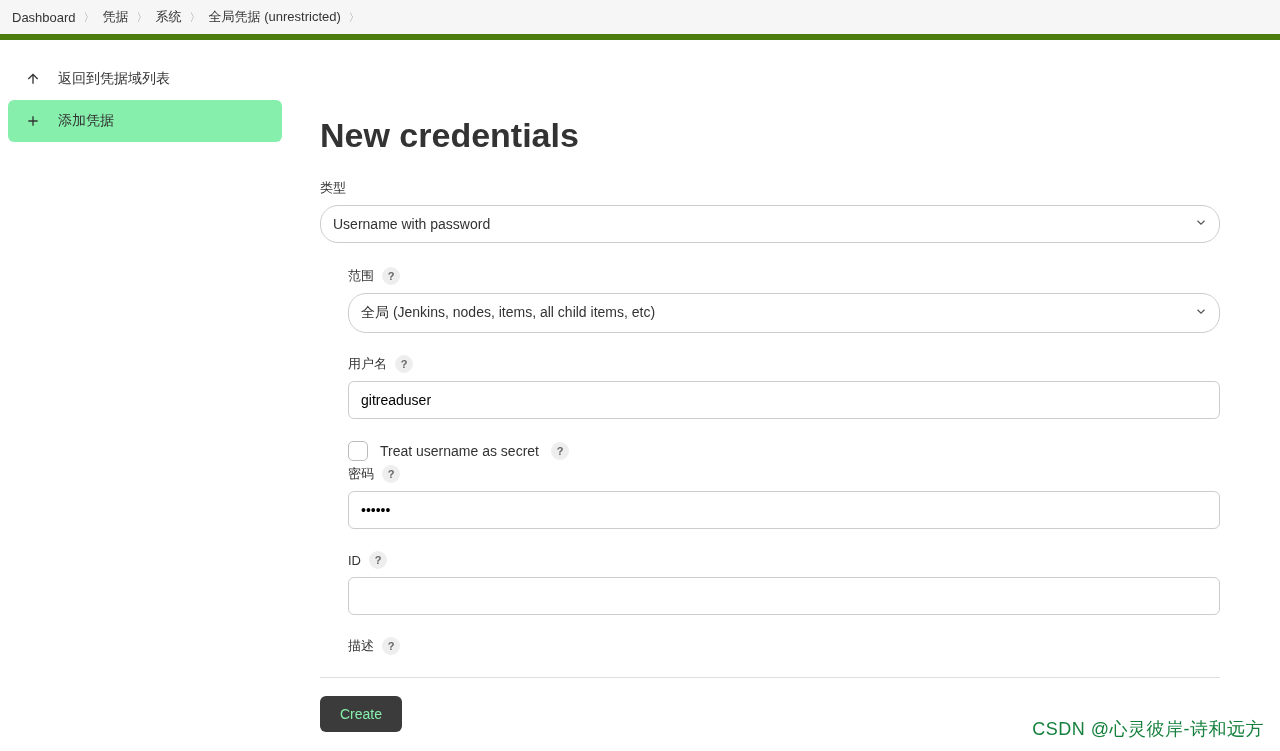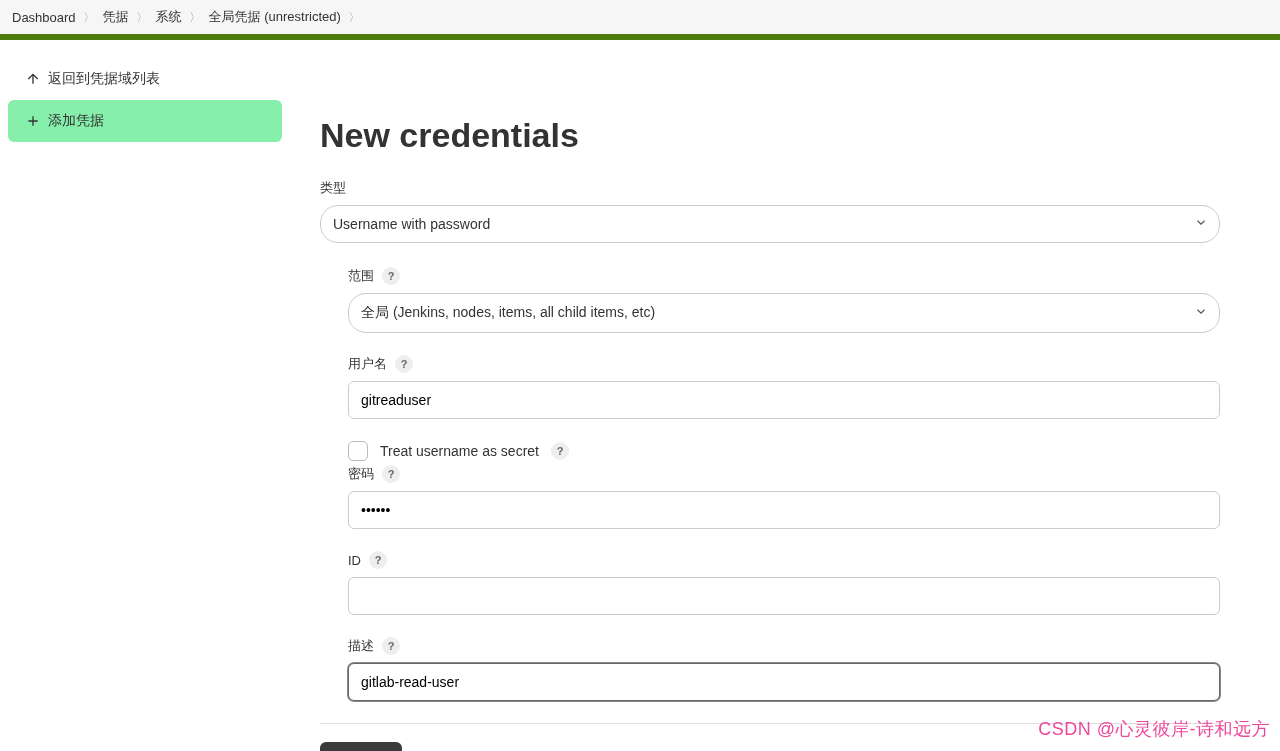--- a/index.html
+++ b/index.html
@@ -2,40 +2,40 @@
 <html><head>
 <meta charset="utf-8">
 <style>
   * { box-sizing: border-box; margin: 0; padding: 0; }
   body { font-family: -apple-system, BlinkMacSystemFont, "Segoe UI", Arial, sans-serif; font-size: 14px; color: #333; background: #fff; }
   .breadcrumb { background: #f6f6f6; padding: 8px 12px; border-bottom: 6px solid #4d7c0f; display: flex; align-items: center; gap: 8px; font-size: 13px; }
   .breadcrumb a { color: #333; text-decoration: none; }
   .breadcrumb .sep { color: #999; font-size: 11px; }
   .layout { display: flex; }
   .sidebar { width: 290px; padding: 18px 8px; flex-shrink: 0; }
-  .side-item { display: flex; align-items: center; gap: 6px; padding: 12px 16px; border-radius: 6px; cursor: pointer; font-size: 14px; color: #333; }
+  .side-item { display: flex; align-items: center; gap: 16px; padding: 12px 16px; border-radius: 6px; cursor: pointer; font-size: 14px; color: #333; }
   .side-item.active { background: #86efac; font-weight: 500; }
   .side-item .icon { width: 18px; height: 18px; display: flex; align-items: center; justify-content: center; }
   .main { flex: 1; padding: 28px 30px 20px 30px; max-width: 960px; }
   h1 { font-size: 34px; font-weight: 700; margin-bottom: 24px; margin-top: 48px; }
   .label { font-size: 13px; font-weight: 500; margin-bottom: 8px; display: flex; align-items: center; gap: 8px; }
   .help { display: inline-flex; align-items: center; justify-content: center; width: 18px; height: 18px; border-radius: 50%; background: #eee; color: #666; font-size: 11px; font-weight: 600; cursor: pointer; }
   .select-wrap { position: relative; margin-bottom: 24px; }
   .select { width: 100%; padding: 10px 20px 10px 12px; border: 1px solid #ccc; border-radius: 18px; background: #fff; font-size: 14px; appearance: none; cursor: pointer; }
   .chev { position: absolute; right: 12px; top: 50%; transform: translateY(-50%); pointer-events: none; color: #555; }
   .indent { padding-left: 28px; }
   .field { margin-bottom: 22px; }
   .input { width: 100%; padding: 10px 12px; border: 1px solid #ccc; border-radius: 6px; font-size: 14px; background:#fff; }
   .input.focused { border: 1px solid #666; box-shadow: 0 0 0 1px #888; }
   .checkbox-row { display: flex; align-items: center; gap: 12px; margin-bottom: 4px; }
   .checkbox { width: 20px; height: 20px; border: 1.5px solid #bbb; border-radius: 5px; cursor: pointer; background:#fff; }
   .footer-divider { border-top: 1px solid #ddd; margin-top: 10px; }
   .footer-bar { padding: 18px 0 20px 0; }
   .btn-primary { background: #3b3b3b; color: #86efac; border: none; padding: 10px 20px; border-radius: 6px; font-size: 14px; font-weight: 500; cursor: pointer; }
-  .watermark { position: fixed; bottom: 10px; right: 10px; color: #ec4899; font-size: 18px; pointer-events: none; letter-spacing: 0.5px; }
+  .watermark { position: fixed; bottom: 10px; right: 16px; color: #15803d; font-size: 18px; pointer-events: none; letter-spacing: 0.5px; }
 </style>
 </head>
 <body>
 
 <div class="breadcrumb">
   <a href="#">Dashboard</a>
   <span class="sep">〉</span>
   <a href="#">凭据</a>
   <span class="sep">〉</span>
   <a href="#">系统</a>
@@ -123,21 +123,20 @@
           <span class="help">?</span>
         </div>
         <input type="text" class="input" value="" style="">
       </div>
 
       <div class="field">
         <div class="label">
           <span>描述</span>
           <span class="help">?</span>
         </div>
-        <input type="text" class="input focused" value="gitlab-read-user" style="">
       </div>
     </div>
 
     <div class="footer-divider"></div>
     <div class="footer-bar">
       <button class="btn-primary">Create</button>
     </div>
   </div>
 </div>
 

